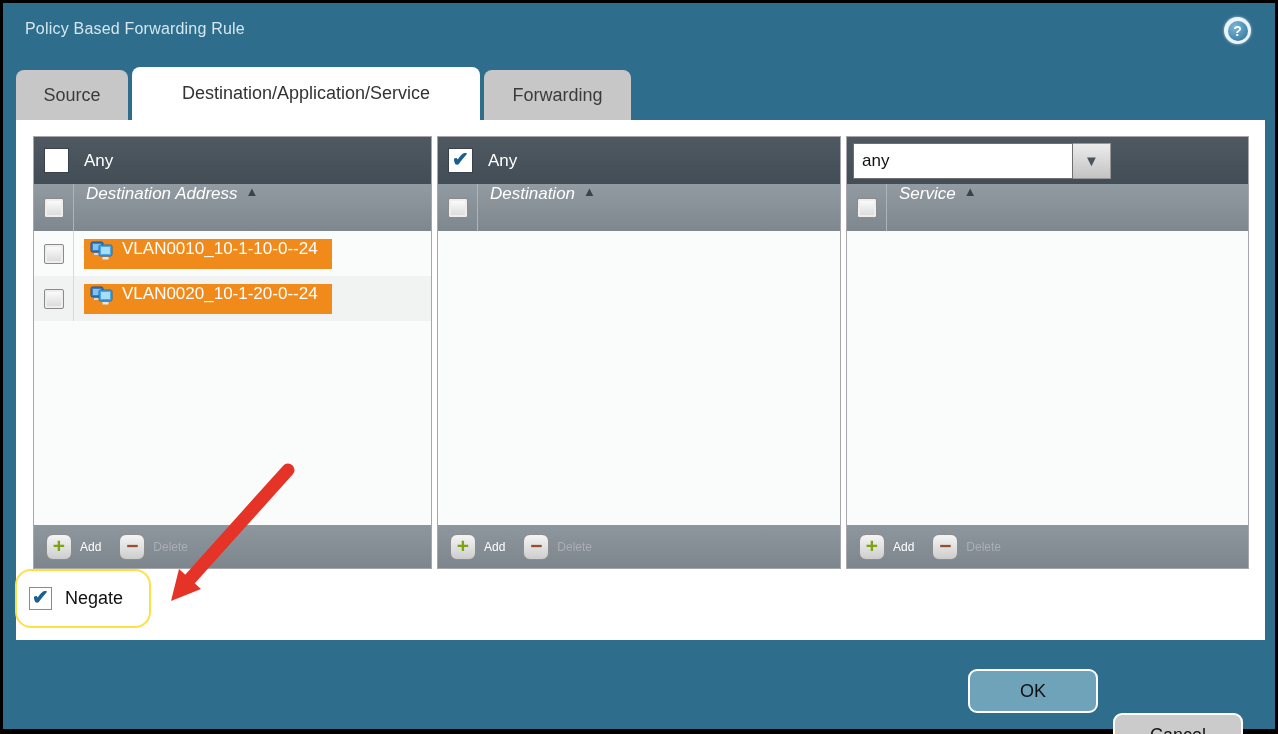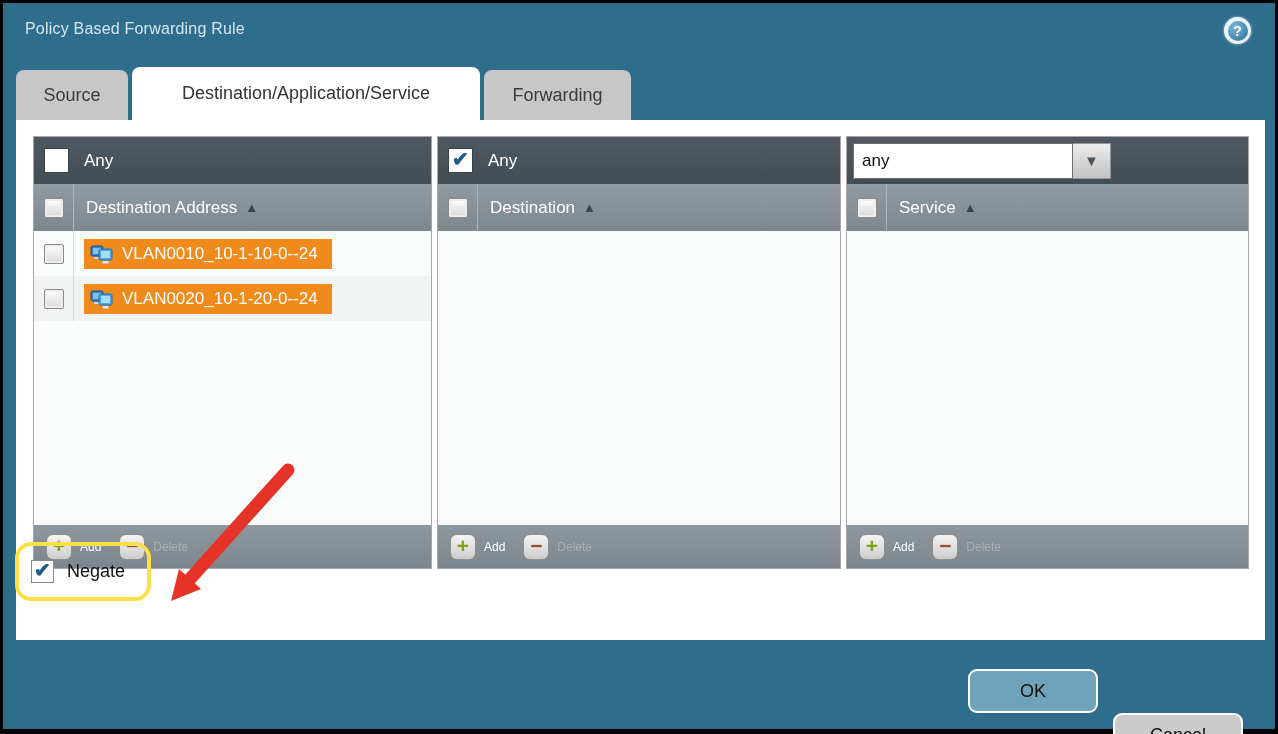--- a/index.html
+++ b/index.html
@@ -46,35 +46,35 @@
         align-items:center; justify-content:center; cursor:pointer; }
   .cb.big { width:25px; height:25px; margin-right:15px; }
   .cb.small { width:20px; height:20px; border:1px solid #8b8b8b;
         background:linear-gradient(#ffffff,#d8d8d8); border-radius:2px;
         box-shadow:inset 0 0 0 2px #eee; }
   .cb.checked::after { content:"\2714"; color:#1d5e8f; font-size:20px;
         font-weight:bold; line-height:1; margin-top:-4px; }
 
   .colhead { height:47px; flex:0 0 47px;
              background:linear-gradient(#939ba2,#7e868e);
-             display:flex; align-items:center; color:#fff; font-size:17px; }
+             display:flex; color:#fff; font-size:17px;font-style:italic; }
   .colhead .cbcell { width:40px; display:flex; justify-content:center;
              border-right:1px solid #aeb4b9; align-self:stretch;
              align-items:center; }
   .colhead .lbl { margin-left:12px; }
   .sort { color:#39434b; font-size:13px; margin-left:8px; }
 
   .colbody { flex:1 1 auto; background:#fafbfb; overflow:hidden; }
   .row { height:45px; display:flex; align-items:center; cursor:pointer; }
   .row.alt { background:#f1f2f2; }
   .row .cbcell { width:40px; align-self:stretch; display:flex;
                  align-items:center; justify-content:center;
                  border-right:1px solid #d7d9da; }
   .chip { margin-left:10px; height:30px; background:#f08a1a; color:#fff;
-          display:inline-flex; align-items:center; padding:0 14px 0 6px;
+          display:inline-flex; padding:0 14px 0 6px;
           font-size:17px; gap:8px; }
 
   .colfoot { height:43px; flex:0 0 43px;
              background:linear-gradient(#8f979e,#7e868d);
              display:flex; align-items:center; padding-left:12px; gap:18px; }
   .tool { display:inline-flex; align-items:center; gap:8px; cursor:pointer; }
   .tool .ticon { width:26px; height:26px; border-radius:7px;
           background:linear-gradient(#f5f5f5,#cdcdcd); border:1px solid #8d8d8d;
           display:flex; align-items:center; justify-content:center;
           font-size:21px; font-weight:900; line-height:1; }
@@ -90,22 +90,22 @@
   .dd { display:flex; height:36px; cursor:pointer; }
   .dd-value { width:220px; background:#fff; border:1px solid #6f6f6f;
               font-size:17px; color:#111; display:flex; align-items:center;
               padding-left:8px; }
   .dd-btn { width:38px; background:linear-gradient(#ececec,#c3c3c3);
             border:1px solid #979797; border-left:none; display:flex;
             align-items:center; justify-content:center; color:#4a545c;
             font-size:15px; }
 
   
-  .negate-rect { position:absolute; left:12px; top:539px; width:136px;
-                 height:59px; border:4px solid #fde047; border-radius:16px;
+  .negate-rect { position:absolute; left:12px; top:566px; width:136px;
+                 height:59px; border:2px solid #fde047; border-radius:16px;
                  display:flex; align-items:center; gap:13px;
                  padding-left:12px; background:transparent; z-index:5; }
   .negate-label { font-size:18px; color:#111; }
 
   
   .btn { position:absolute; top:666px; width:130px; height:44px;
          border:2px solid #fff; border-radius:9px; font-size:18px; color:#111;
          display:flex; align-items:center; justify-content:center;
          cursor:pointer; }
   .btn.ok { left:965px; background:#6fa3ba; }

